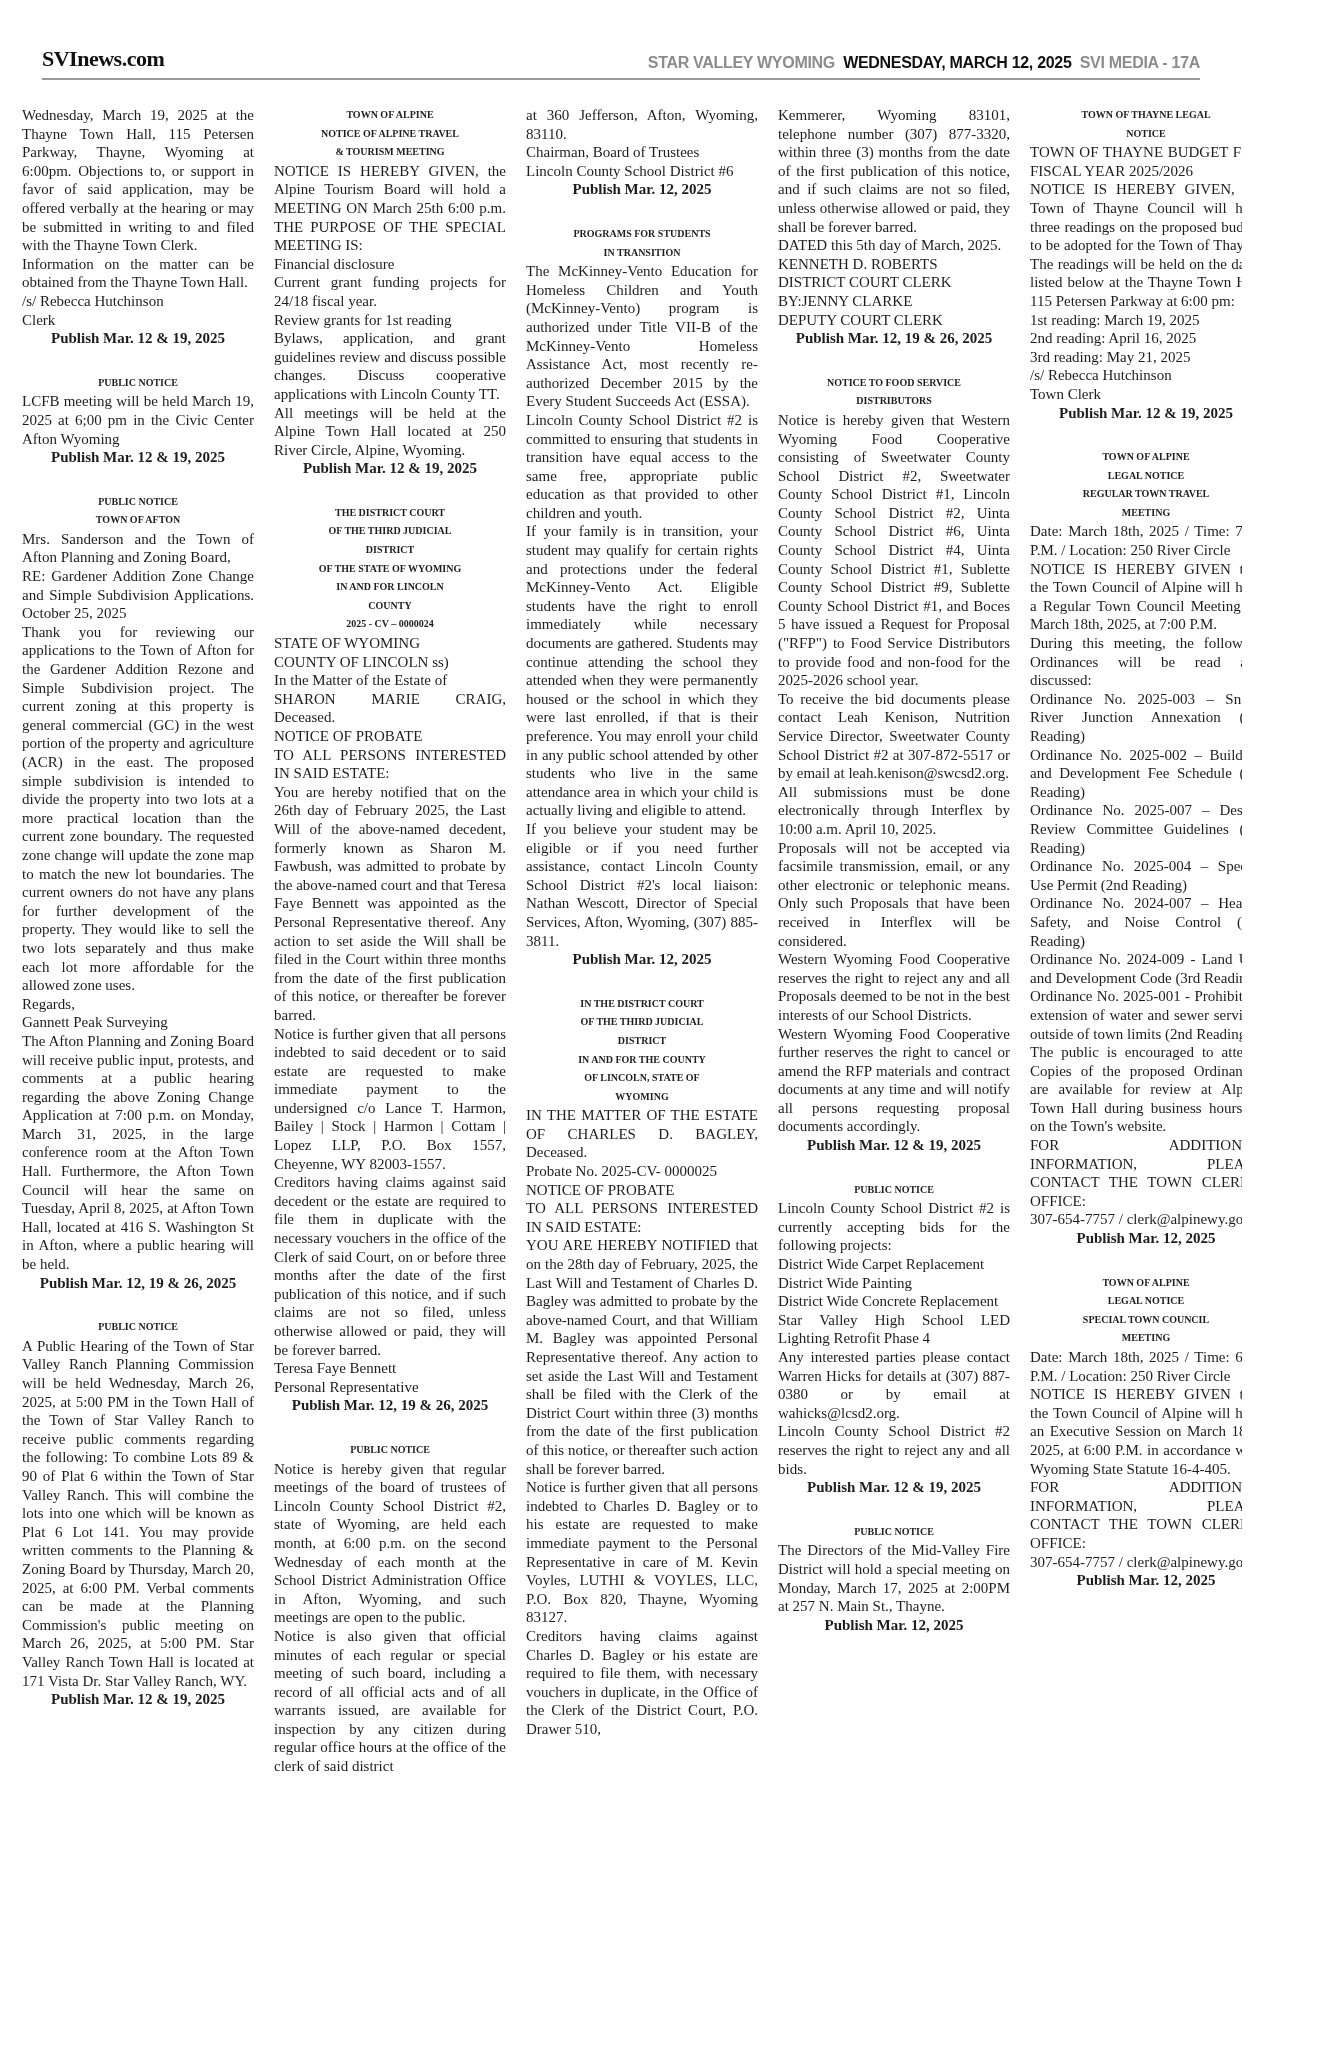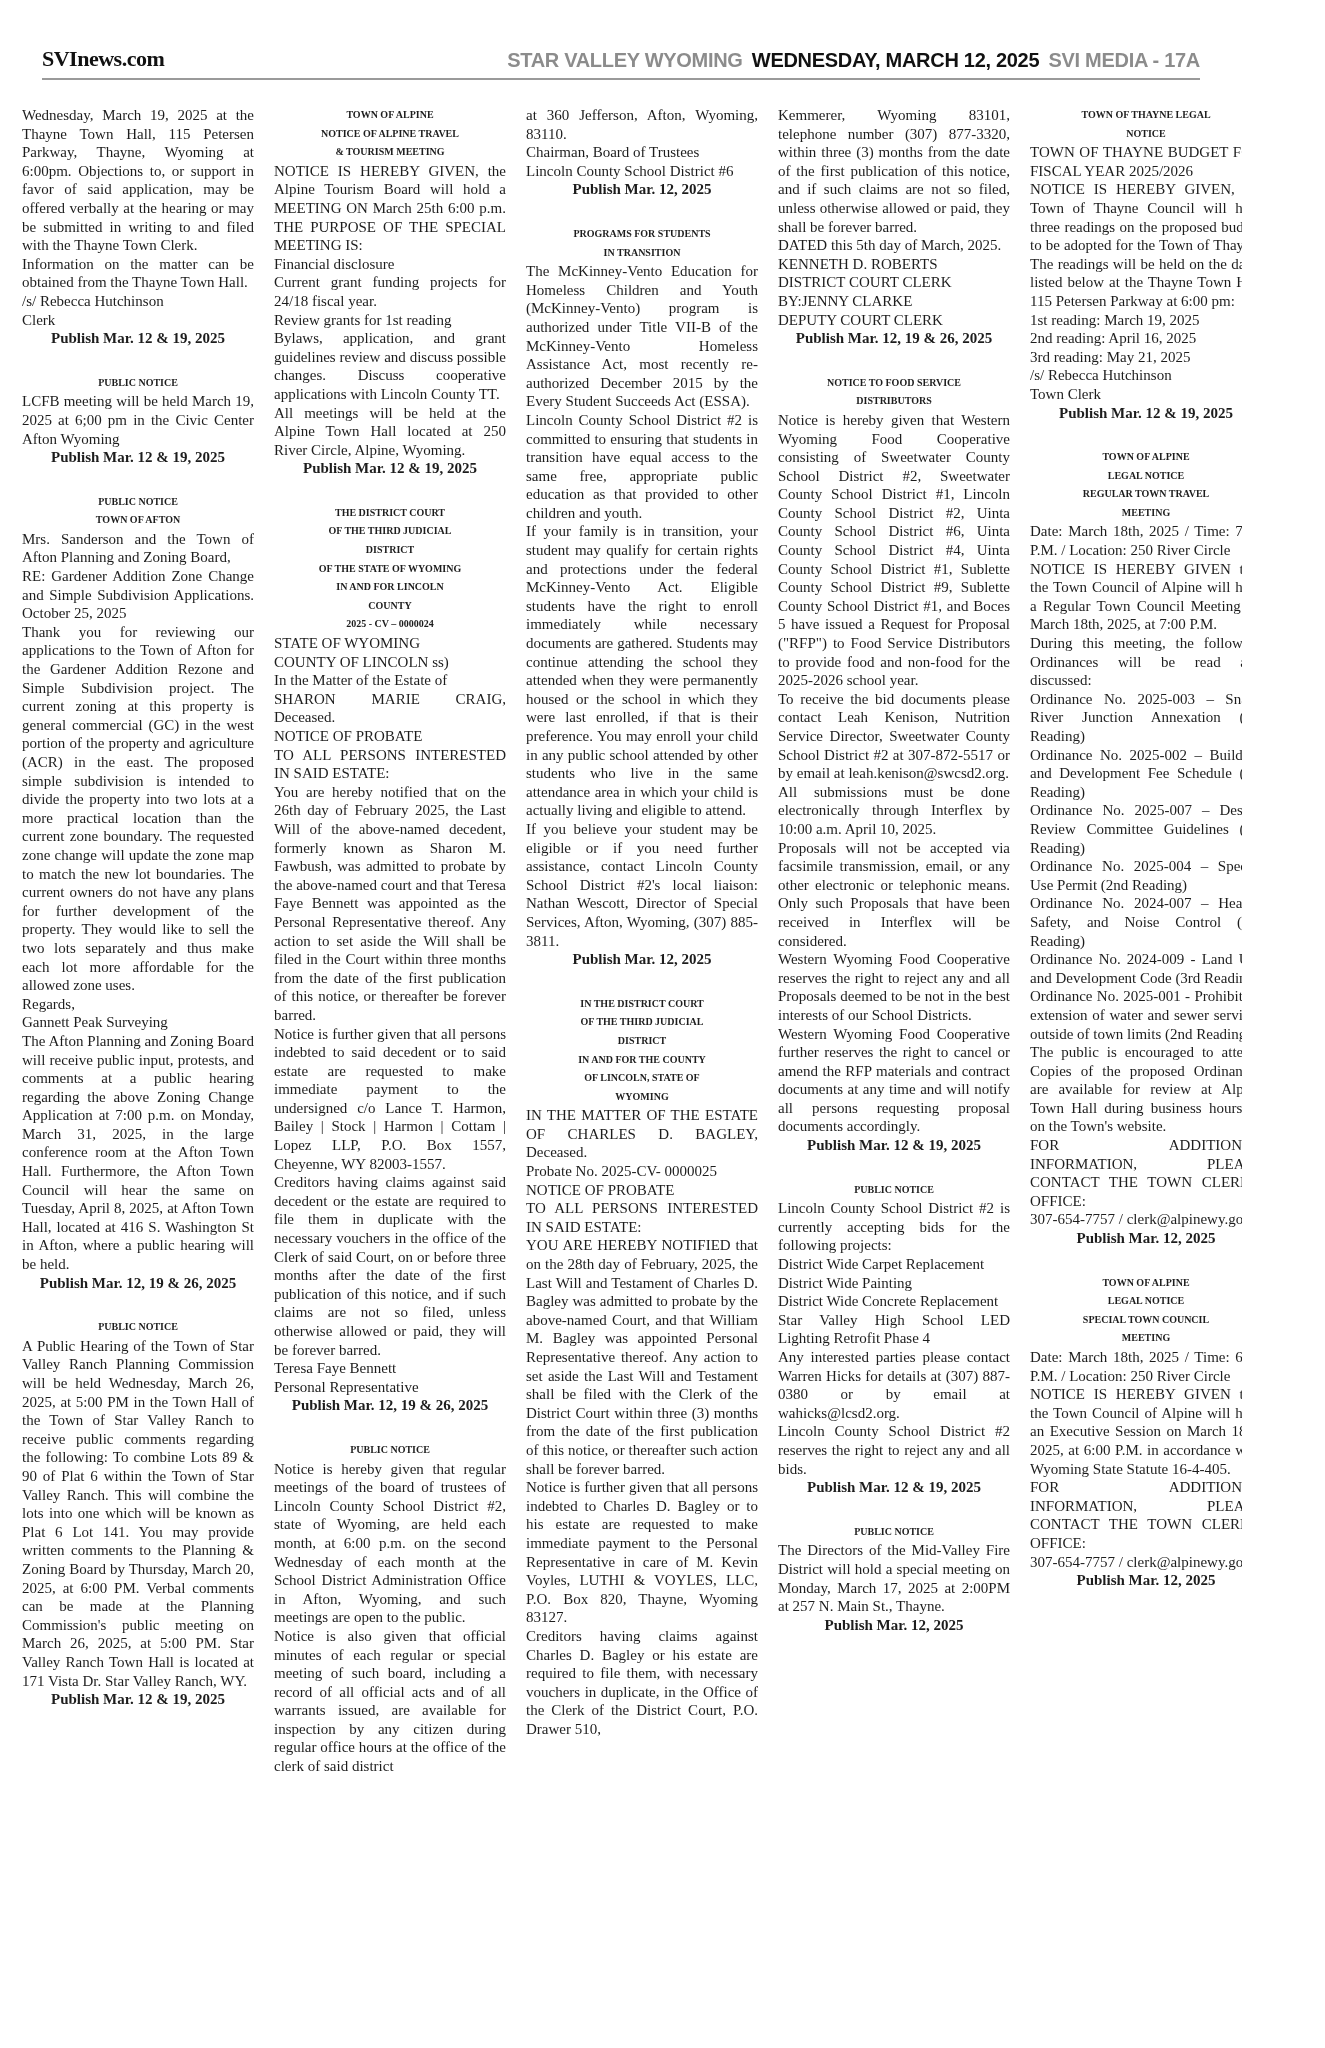--- a/index.html
+++ b/index.html
@@ -17,21 +17,21 @@
   .header {
     display: flex; justify-content: space-between; align-items: flex-end;
     padding: 46px 42px 6px 42px;
   }
   .masthead {
     font-family: "Liberation Serif", serif;
     font-weight: 700; font-size: 22px; letter-spacing: -0.5px; color: #111;
   }
   .header-right {
     font-family: "Liberation Sans", sans-serif;
-    font-size: 20px; font-weight: 700; letter-spacing: -0.3px;
+    font-size: 16px; font-weight: 700; letter-spacing: -0.3px;
     white-space: nowrap;
   }
   .header-right .muted { color: #8c8c8c; }
   .header-right .strong { color: #111; }
   .header-right span { margin-left: 4px; }
   .header-rule {
     height: 2px; background: #9a9a9a;
     margin: 0 42px; border: none;
   }
 

